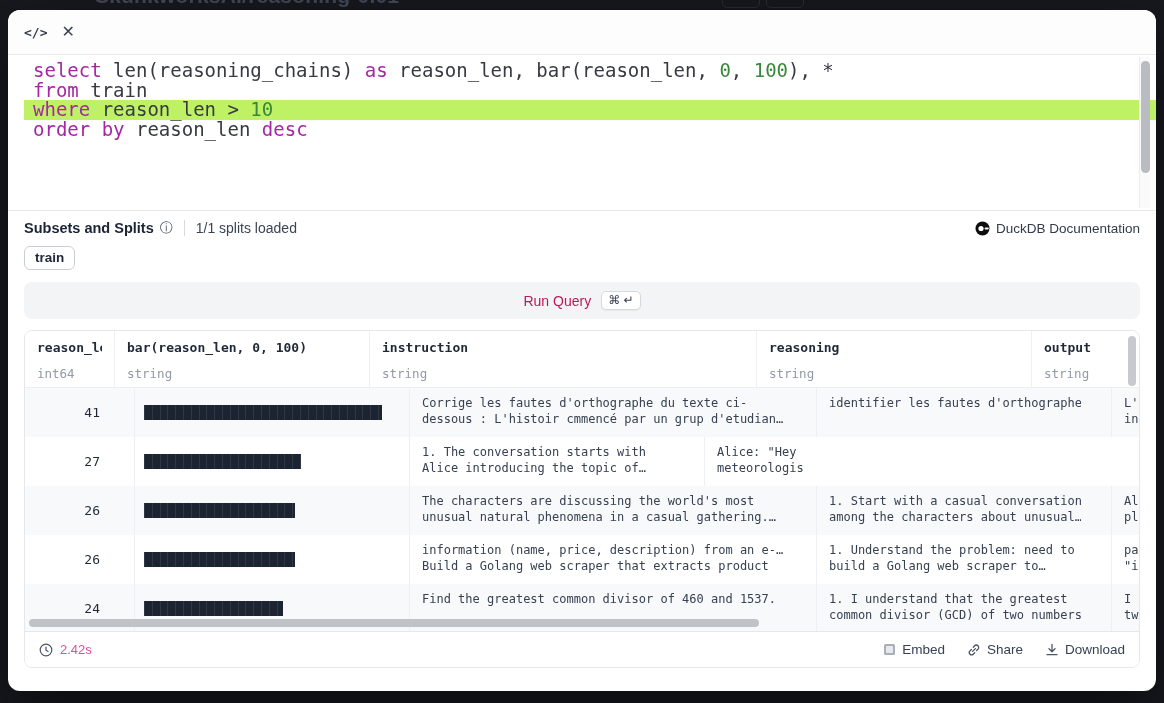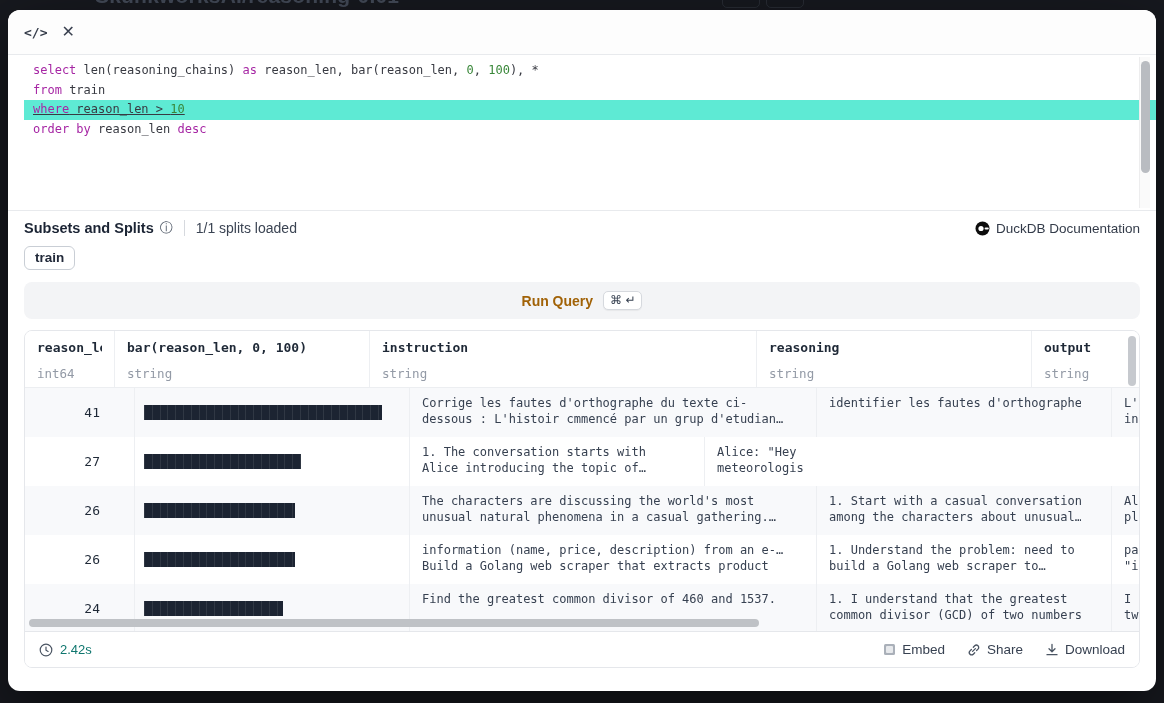--- a/index.html
+++ b/index.html
@@ -16,23 +16,23 @@
   .modal { position:absolute; left:8px; top:10px; width:1148px; height:681px; background:#ffffff;
            border-radius:12px; box-shadow:0 24px 70px rgba(0,0,0,.55); overflow:hidden; }
 
   .modal-header { height:45px; display:flex; align-items:center; padding:0 16px; border-bottom:1px solid #e8eaed; background:#fdfdfd; }
   .code-glyph { font-family:"DejaVu Sans Mono", monospace; font-weight:bold; font-size:13px; color:#353c4a; margin-right:10px; }
   .modal-title { font-size:15px; font-weight:bold; color:#222a3a; flex:1; }
   .close-btn { border:none; background:none; font-size:16px; color:#3a4150; cursor:pointer; line-height:1; padding:4px; }
 
   
   .editor { position:relative; height:156px; padding:6px 0 0 16px; border-bottom:1px solid #e8eaed; }
-  .editor-lines { font-family:"DejaVu Sans Mono", monospace; font-size:12px; line-height:19.5px; color:#383a42; }
+  .editor-lines { font-family:"DejaVu Sans Mono", monospace; font-size:19px; line-height:19.5px; color:#383a42; }
   .code-line { padding-left:9px; white-space:pre; }
-  .code-line.hl { background:#5eead4;text-decoration:underline; }
+  .code-line.hl { background:#bef264; }
   .tok-kw { color:var(--kw,#a626a4); }
   .tok-num { color:var(--num,#398739); }
   .tok-pl { color:var(--pl,#383a42); }
   .editor-sb-track { position:absolute; right:6px; top:2px; bottom:2px; width:11px; background:#fafafa; border-left:1px solid #ededee; }
   .editor-sb-thumb { position:absolute; left:1px; top:4px; width:9px; height:112px; background:#b9bcc1; border-radius:5px; }
 
   
   .subsets-row { display:flex; align-items:center; margin:8px 16px 0 16px; }
   .subsets-label { font-size:14.5px; font-weight:bold; color:#1b2434; }
   .info-icon { font-size:13px; color:#4b5563; margin-left:6px; }
@@ -41,21 +41,21 @@
   .spacer { flex:1; }
   .duckdb-link { display:flex; align-items:center; gap:6px; font-size:13.5px; color:#333b49; cursor:pointer; }
 
   .splits-row { margin:9px 16px 0 16px; }
   .split-chip { display:inline-block; border:1px solid #cicfd6; border:1px solid #c9ced5; border-radius:6px; background:#fff;
                 padding:3px 10px 4px; font-size:13.5px; font-weight:bold; color:#222a3a; cursor:pointer; }
 
   
   .run-query { margin:12px 16px 0 16px; width:1116px; height:37px; border:none; border-radius:8px; background:#f3f4f6;
                display:flex; align-items:center; justify-content:center; gap:10px; cursor:pointer; }
-  .run-label { font-size:14px; font-weight:bold; color:#a16207; }
+  .run-label { font-size:14px; font-weight:normal; color:#be185d; }
   .kbd-badge { background:#fff; border:1px solid #d6d9de; border-radius:5px; padding:1px 6px 2px; font-size:12px; color:#374151;
                box-shadow:0 1px 1px rgba(0,0,0,.05); }
 
   
   .results { position:relative; margin:11px 16px 0 16px; width:1116px; height:338px; border:1px solid #e5e7eb; border-radius:8px;
              overflow:hidden; background:#fff; font-family:"DejaVu Sans Mono", monospace; }
   .thead { display:flex; height:57px; border-bottom:1px solid #eceef1; background:#fff; }
   .th { padding:9px 12px 0 12px; }
   .th .cname { font-size:13px; font-weight:bold; color:#1f2937; white-space:nowrap; overflow:hidden; }
   .th .ctype { font-size:12.5px; color:#939aa6; margin-top:11px; }
@@ -72,21 +72,21 @@
   .bar-fill { height:15px; background:var(--bar,#1c2432);
               background-image:repeating-linear-gradient(90deg, rgba(255,255,255,.09) 0 1px, transparent 1px 7.8px); }
   .td-text { padding:7px 10px 0 12px; font-size:12px; line-height:16px; color:#374151; }
   .td-text .cline { white-space:pre; overflow:hidden; }
 
   .h-scroll-thumb { position:absolute; left:4px; bottom:40px; width:730px; height:8px; background:#bfc2c6; border-radius:4px; }
   .v-scroll-thumb { position:absolute; right:3px; top:5px; width:8px; height:50px; background:#c6c9ce; border-radius:4px; }
 
   .tfooter { position:absolute; left:0; right:0; bottom:0; height:36px; border-top:1px solid #e5e7eb; background:#fff;
              display:flex; align-items:center; padding:0 14px; font-family:"Liberation Sans", sans-serif; }
-  .duration { display:flex; align-items:center; gap:7px; font-size:13px; color:#0f766e; }
+  .duration { display:flex; align-items:center; gap:7px; font-size:13px; color:#ec4899; }
   .footer-actions { margin-left:auto; display:flex; align-items:center; gap:22px; }
   .f-btn { display:flex; align-items:center; gap:6px; background:none; border:none; font-size:13.5px; color:#374151; cursor:pointer; }
   .icon-svg { display:block; }
 </style>
 </head>
 <body>
 
 <div class="backdrop">
   <div class="bg-title">SkunkworksAI/reasoning-0.01</div>
   <div class="bg-pill p1"></div>

